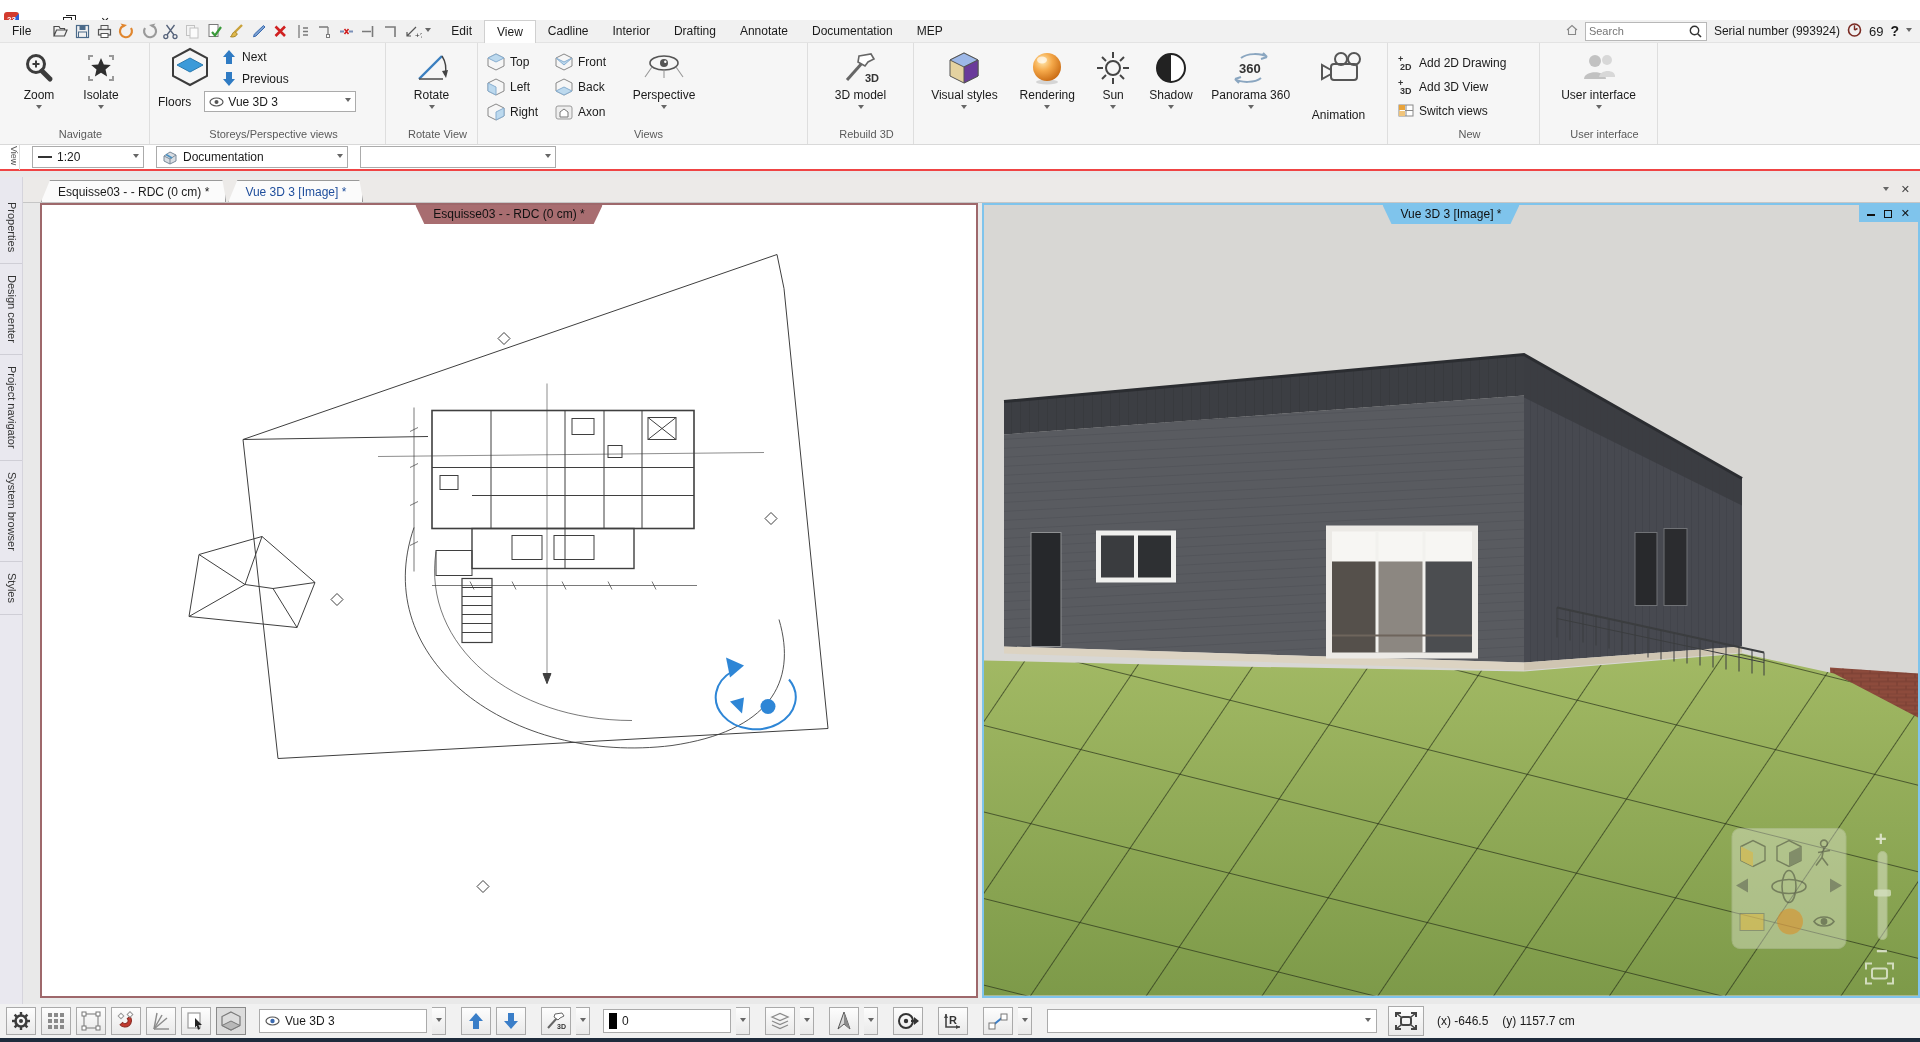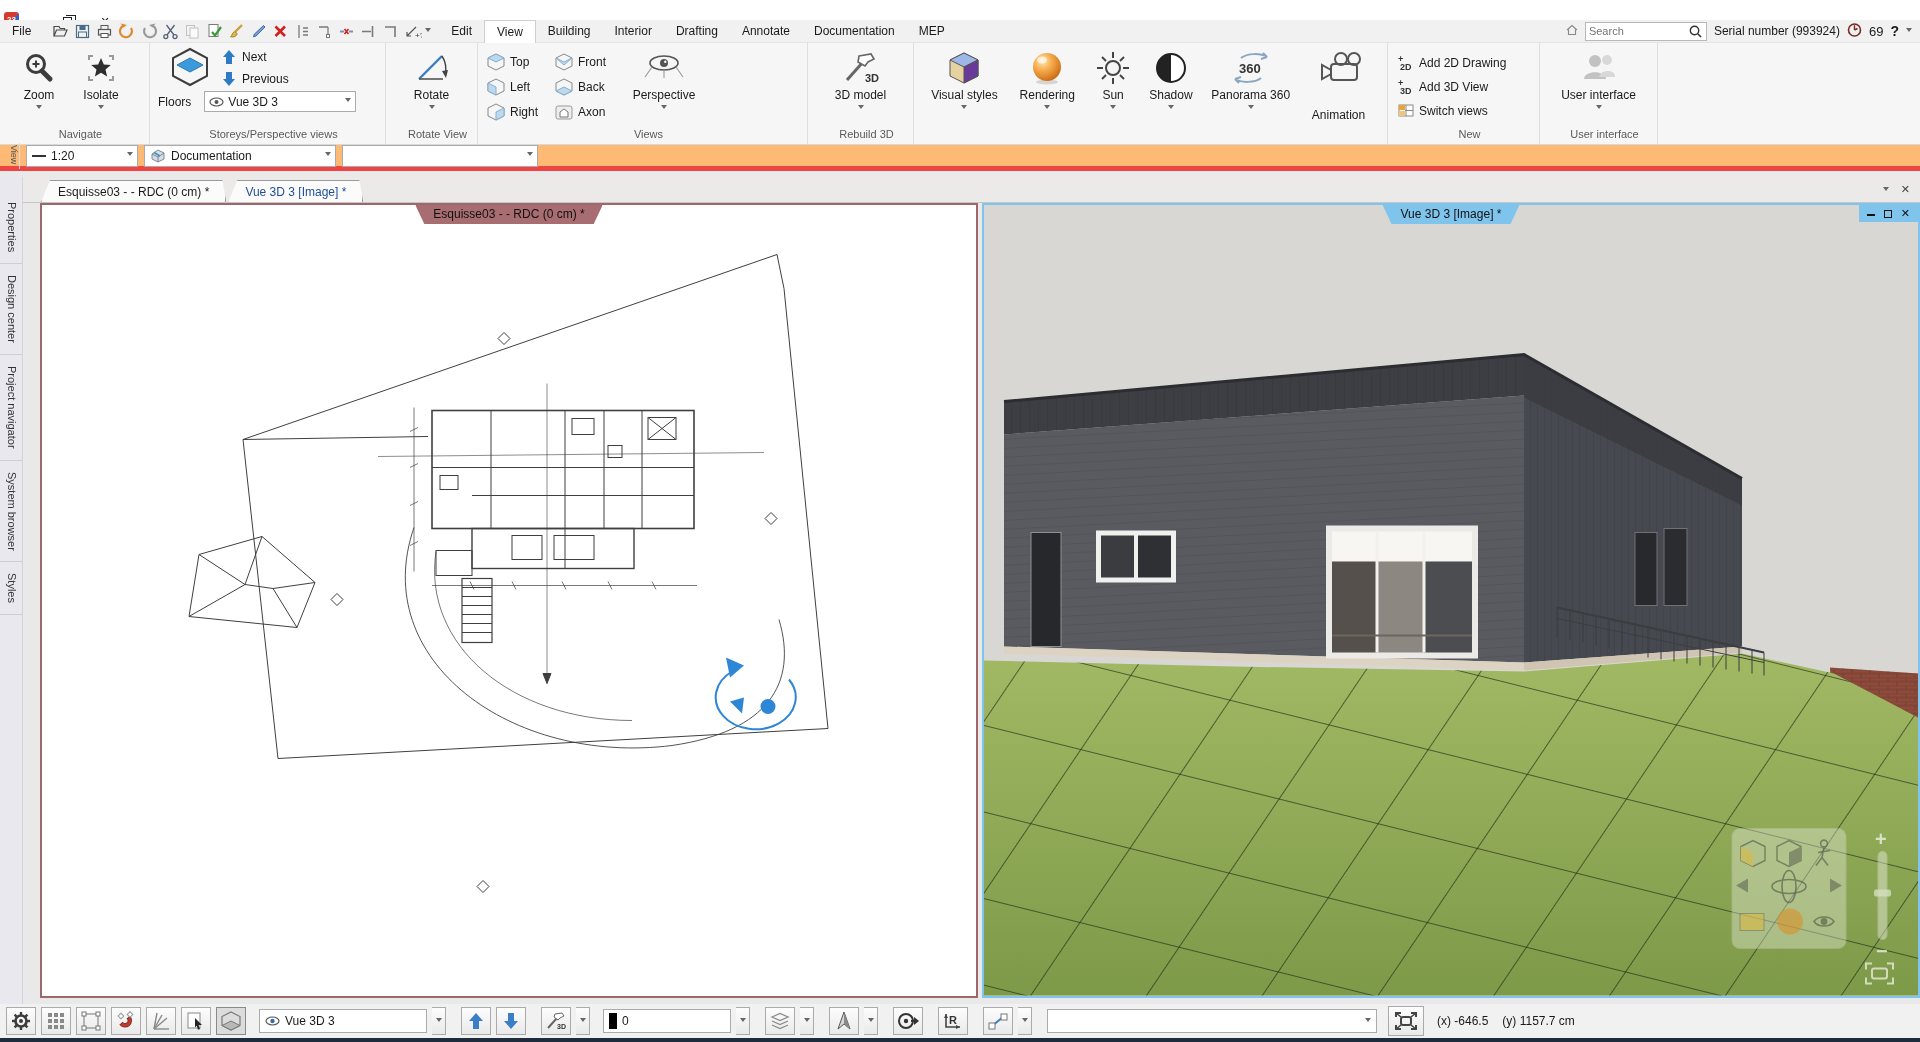--- a/index.html
+++ b/index.html
@@ -35,21 +35,21 @@
   .bigbtn { width:62px; display:flex; flex-direction:column; align-items:center; justify-content:flex-start; padding-top:4px; gap:2px; font-size:12px; }
   .bigbtn .ic { height:36px; display:flex; align-items:center; justify-content:center; }
   .caret { width:0; height:0; border:3.5px solid transparent; border-top:4px solid #666; margin-top:1px; }
   .arrowrow { display:flex; align-items:center; gap:6px; font-size:12px; height:22px; }
   .combo { display:flex; align-items:center; background:#fff; border:1px solid #ababab; height:21px; font-size:12px; padding:0 4px; gap:4px; }
   .combo .caret { margin-left:auto; margin-top:0; }
   .viewcell { display:flex; align-items:center; gap:4px; font-size:12px; height:25px; width:62px; }
   .smallrow { display:flex; align-items:center; gap:5px; font-size:12px; height:20px; }
 
   
-  .toolbar2 { position:absolute; top:145px; left:0; right:0; height:26px; background:#fdba74; border-bottom:5px solid #ef4444; display:flex; align-items:center; gap:6px; padding-right:2px; }
+  .toolbar2 { position:absolute; top:145px; left:0; right:0; height:26px; background:#ffffff; border-bottom:2px solid #ef4444; display:flex; align-items:center; gap:12px; padding-right:2px; }
   .grip { width:20px; height:26px; overflow:hidden; writing-mode:vertical-rl; font-size:9px; color:#555; padding-top:2px; border-right:1px solid #ddd; }
   .statusmsg { flex:1; background:#fff; border:1px solid #c9c9c9; height:22px; display:flex; align-items:center; padding:0 8px; font-size:12px; }
 
   
   .sidetabs { position:absolute; top:177px; left:0; width:23px; bottom:38px; background:#e9e8ef; border-right:1px solid #d5d4dc; display:flex; flex-direction:column; padding-top:14px; }
   .vtab { writing-mode:vertical-rl; font-size:11px; color:#333; padding:11px 4px; border-bottom:1px solid #cfced6; text-align:left; }
 
   .doctabs { position:absolute; top:177px; left:23px; right:0; height:26px; background:#eceae8; border-bottom:1px solid #c6c6c6; display:flex; align-items:flex-end; padding-left:18px; }
   .doctab { height:22px; display:flex; align-items:center; padding:0 16px; font-size:12px; background:#fbfbfb; border:1px solid #9a9a9a; border-bottom:none; clip-path:polygon(9px 0,calc(100% - 4px) 0,100% 100%,0 100%); margin-right:2px; }
   .doctab.active { color:#1f4e9c; }
@@ -190,21 +190,21 @@
     <span class="qicon">
         <svg width="20" height="17">
           <path d="M4 13 L13 4 M4 9 L4 13 L8 13" stroke="#555" stroke-width="1.2" fill="none"></path>
           <text x="12" y="15" font-size="8" fill="#333">+?</text>
         </svg>
       </span>
     <span class="caret"></span>
   </div>
   <div class="menu-item">Edit</div>
   <div class="menu-item active">View</div>
-  <div class="menu-item">Building</div>
+  <div class="menu-item">Cadline</div>
   <div class="menu-item">Interior</div>
   <div class="menu-item">Drafting</div>
   <div class="menu-item">Annotate</div>
   <div class="menu-item">Documentation</div>
   <div class="menu-item">MEP</div>
   <div class="menu-right">
     <span><svg width="12" height="12">
           <path d="M1 6 L6 1.5 L11 6 M2.5 5.5 V10.5 H9.5 V5.5" fill="none" stroke="#888" stroke-width="1.1"></path>
         </svg></span>
     <div class="search-box">

